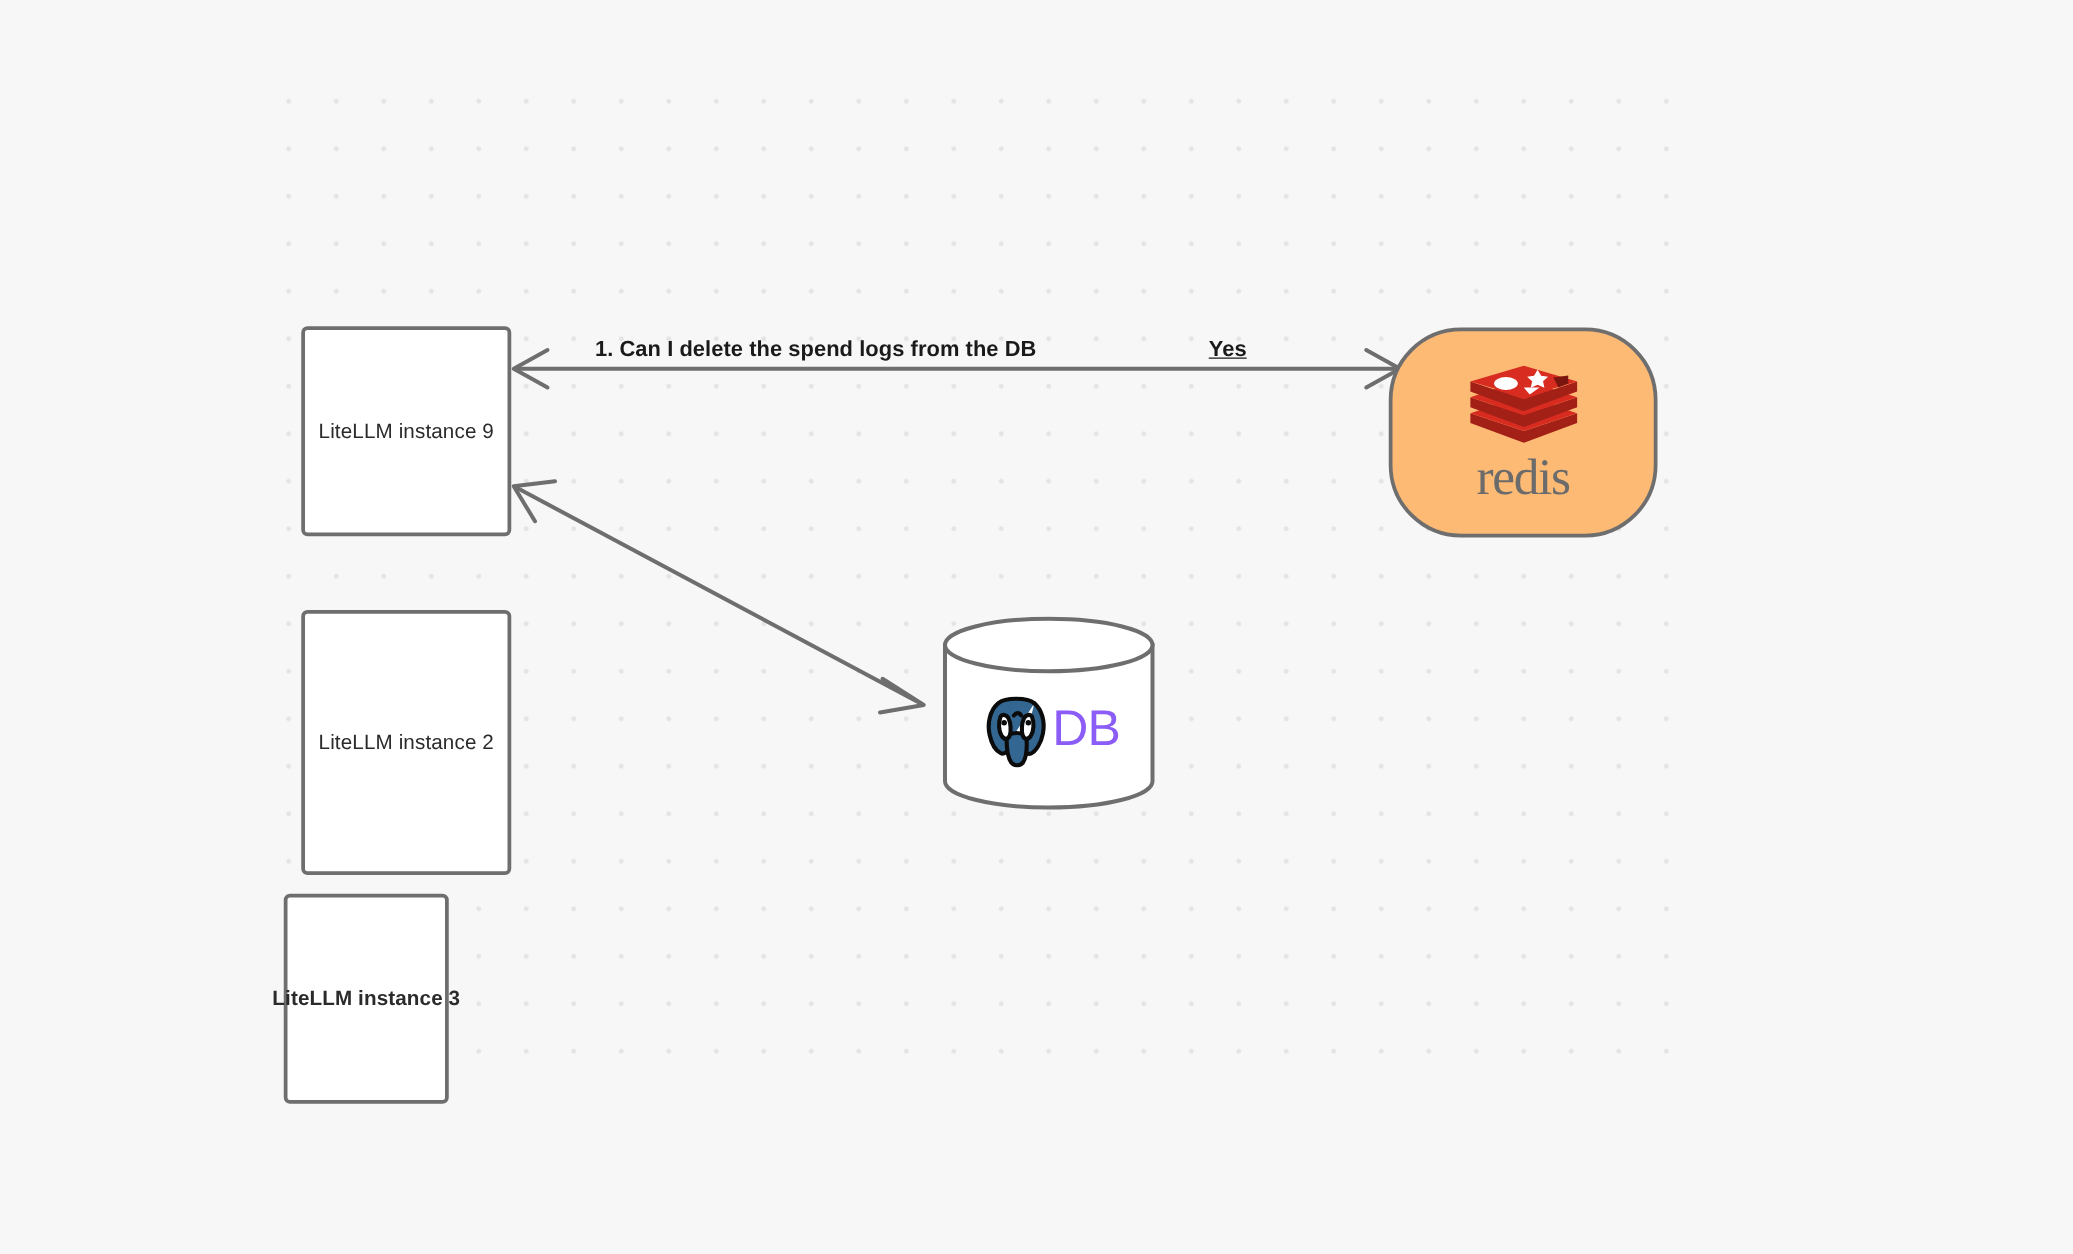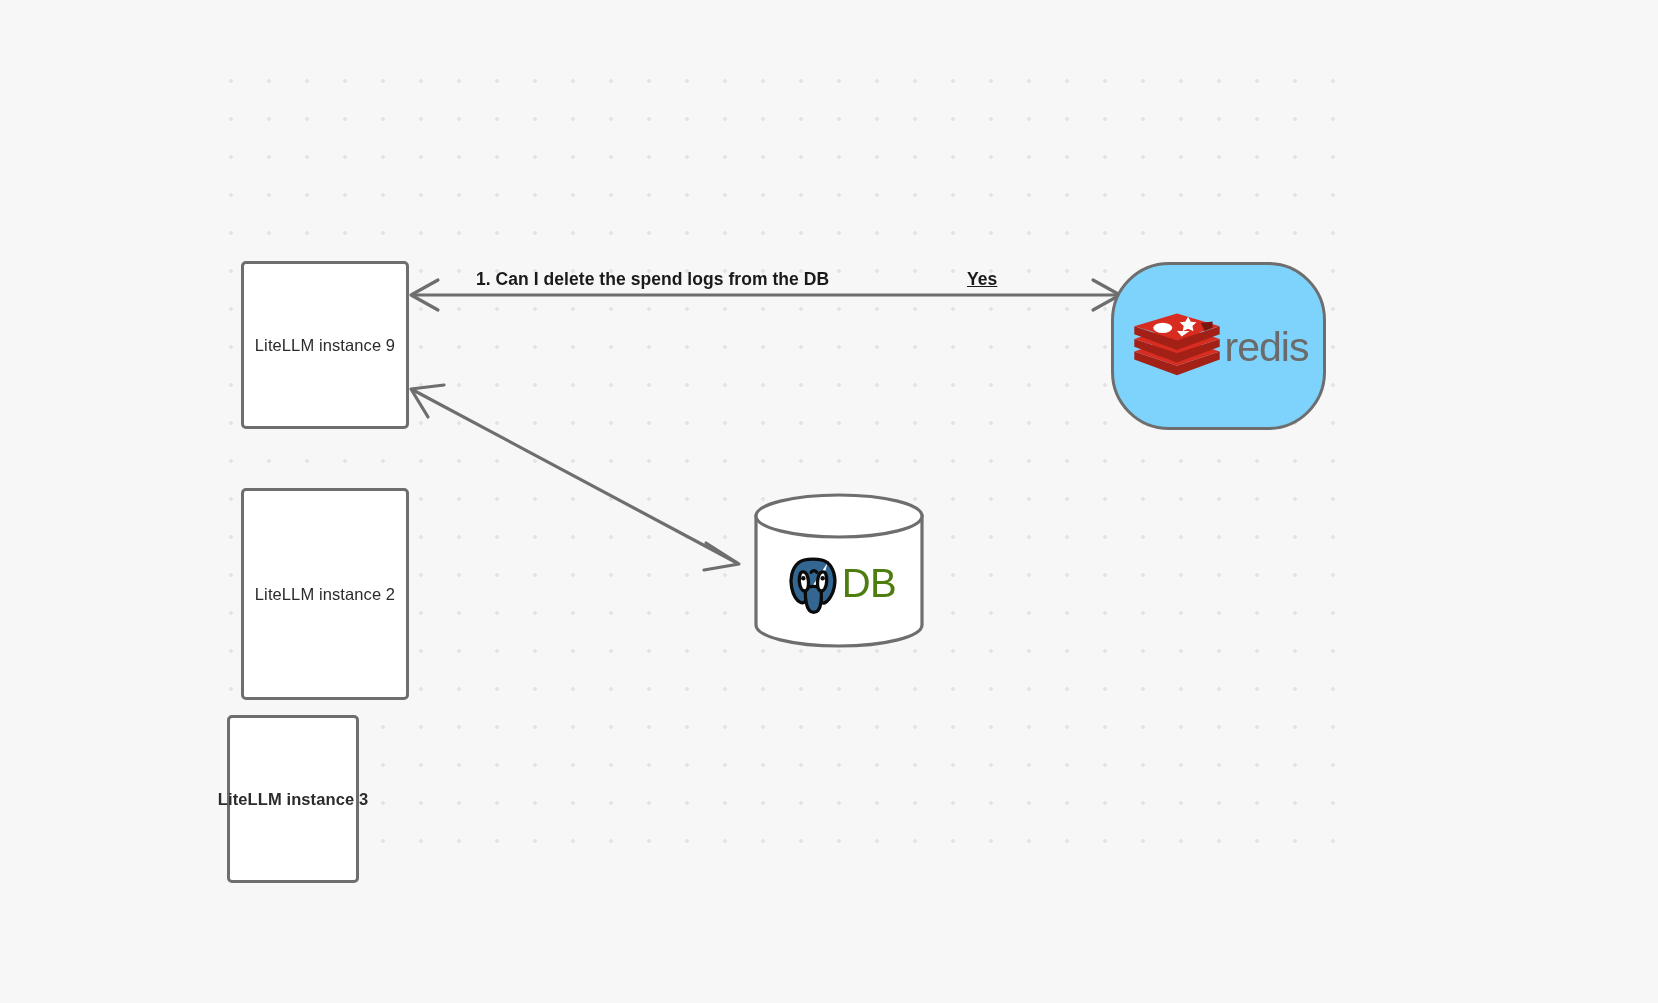--- a/index.html
+++ b/index.html
@@ -60,27 +60,28 @@
   }
 
   
   #redis-node {
     position: absolute;
     left: 1111px;
     top: 262px;
     width: 215px;
     height: 168px;
     box-sizing: border-box;
-    background: #7dd3fc;
+    background: #fdba74;
     border: 3px solid #6e6e6e;
     border-radius: 58px;
     display: flex;
-    flex-direction: row;
+    flex-direction: column;
     align-items: center;
     justify-content: center;
+    font-family: Liberation Serif, serif;
   }
   #redis-logo-mark { width: 96px; height: 68px; display: block; }
   #redis-wordmark {
     margin-top: 2px;
     font-size: 41px;
     font-weight: 400;
     color: #6b6b6b;
     letter-spacing: -1px;
     line-height: 1;
   }
@@ -101,21 +102,21 @@
     width: 172px;
     height: 92px;
     display: flex;
     align-items: center;
     justify-content: center;
   }
   #pg-elephant { width: 62px; height: 62px; display: block; margin-right: -2px; }
   #db-text {
     font-size: 40px;
     font-weight: 400;
-    color: #4d7c0f;
+    color: #8b5cf6;
     letter-spacing: -.5px;
     line-height: 1;
   }
 
   
   .edge-label {
     position: absolute;
     font-size: 17.5px;
     font-weight: 700;
     color: #1a1a1a;

